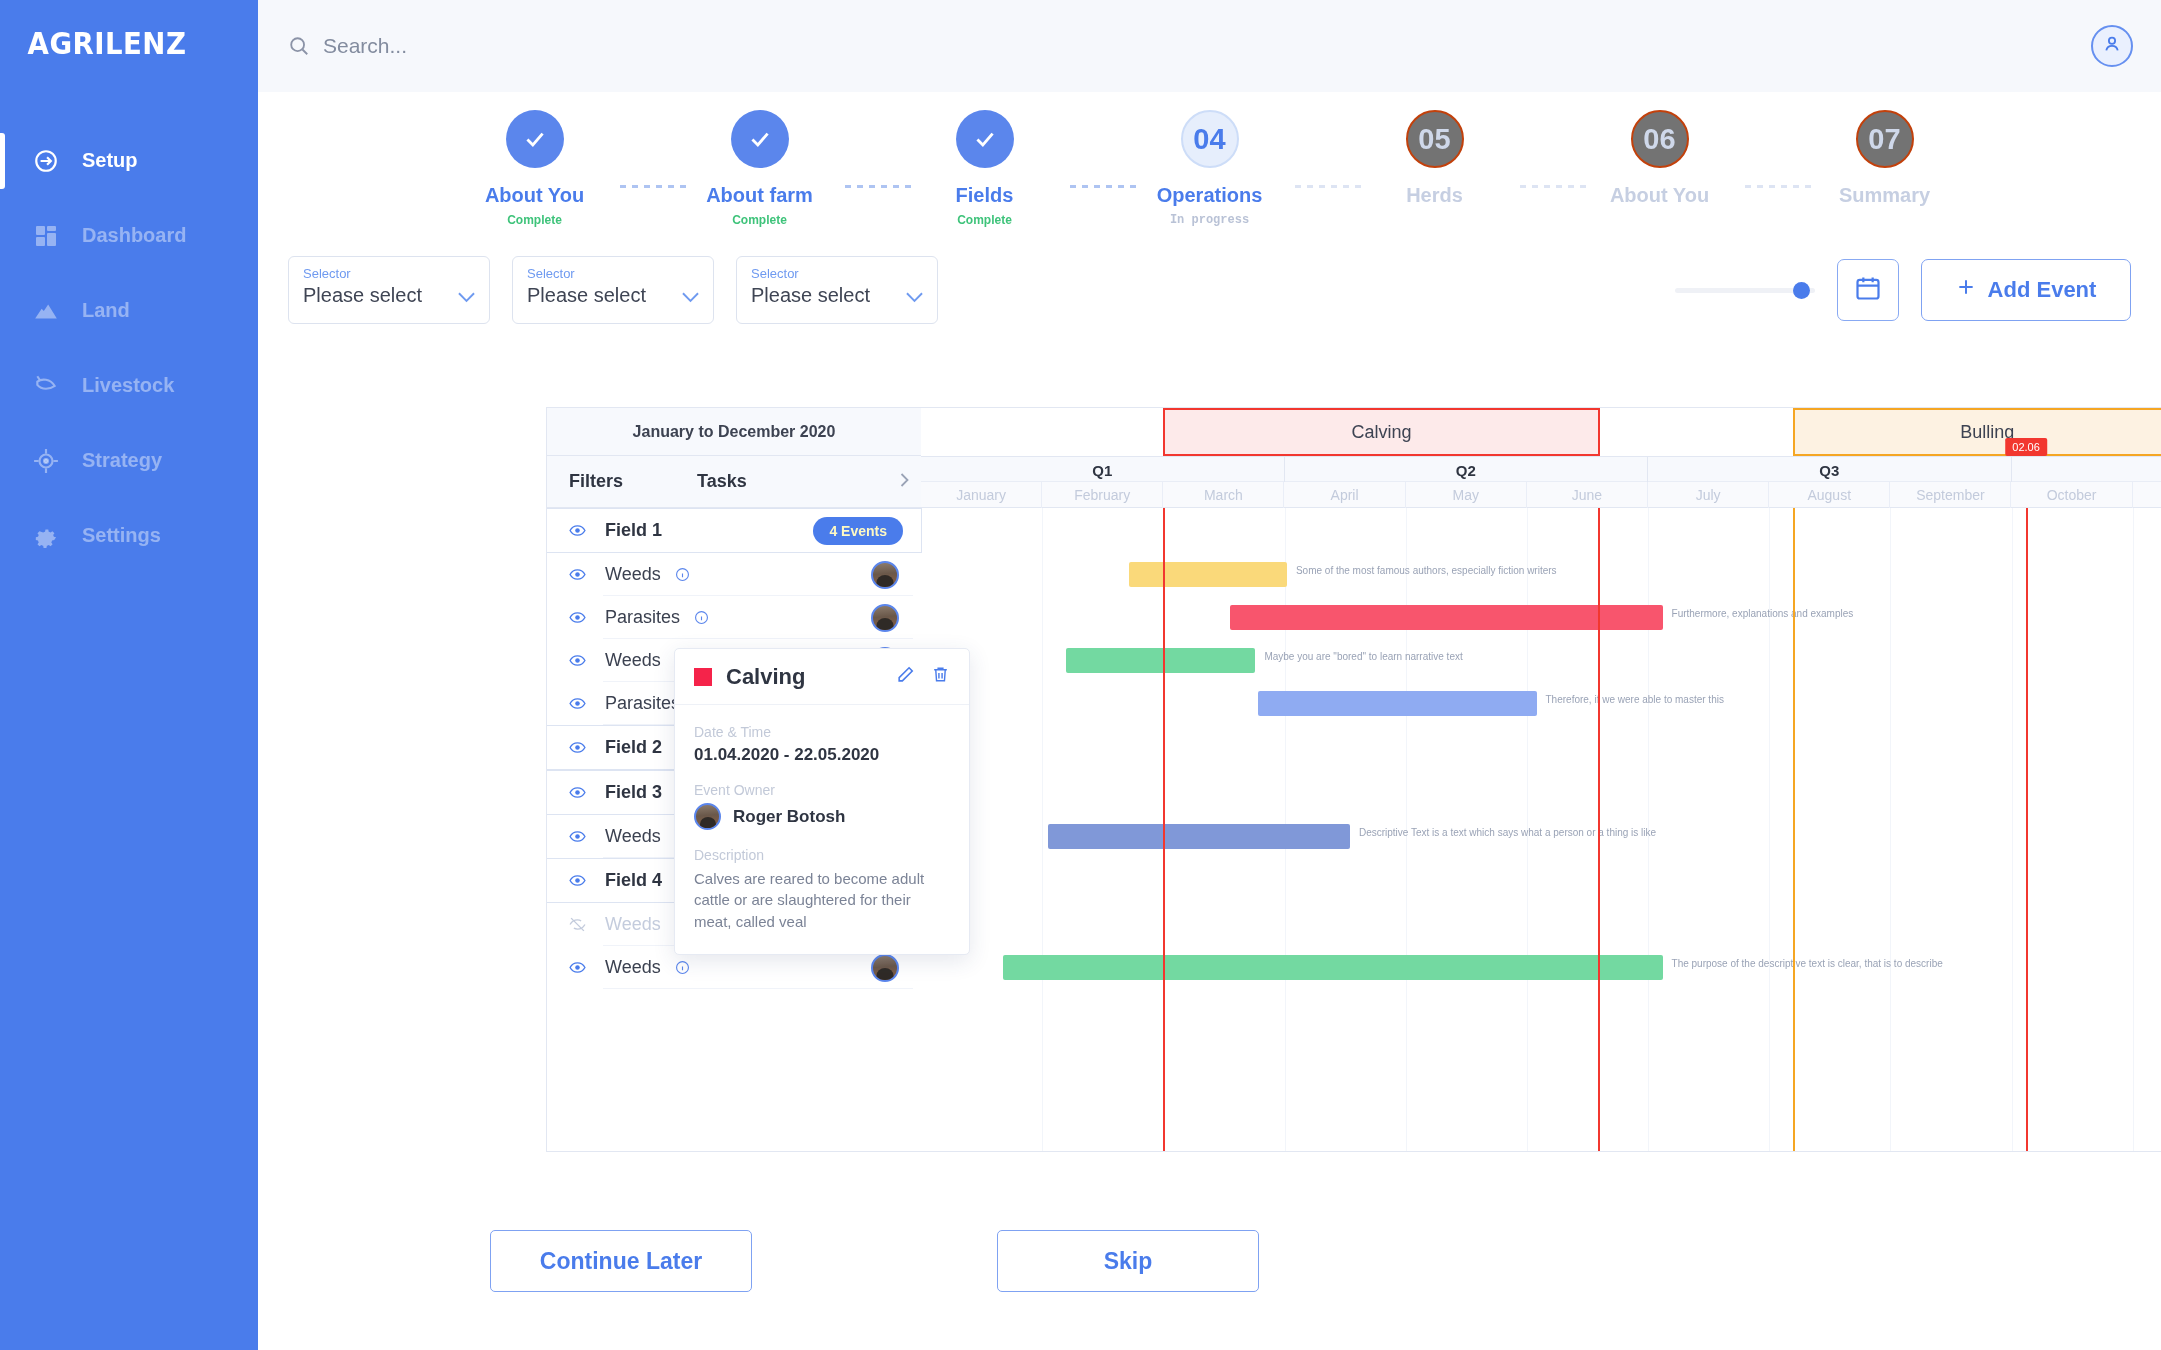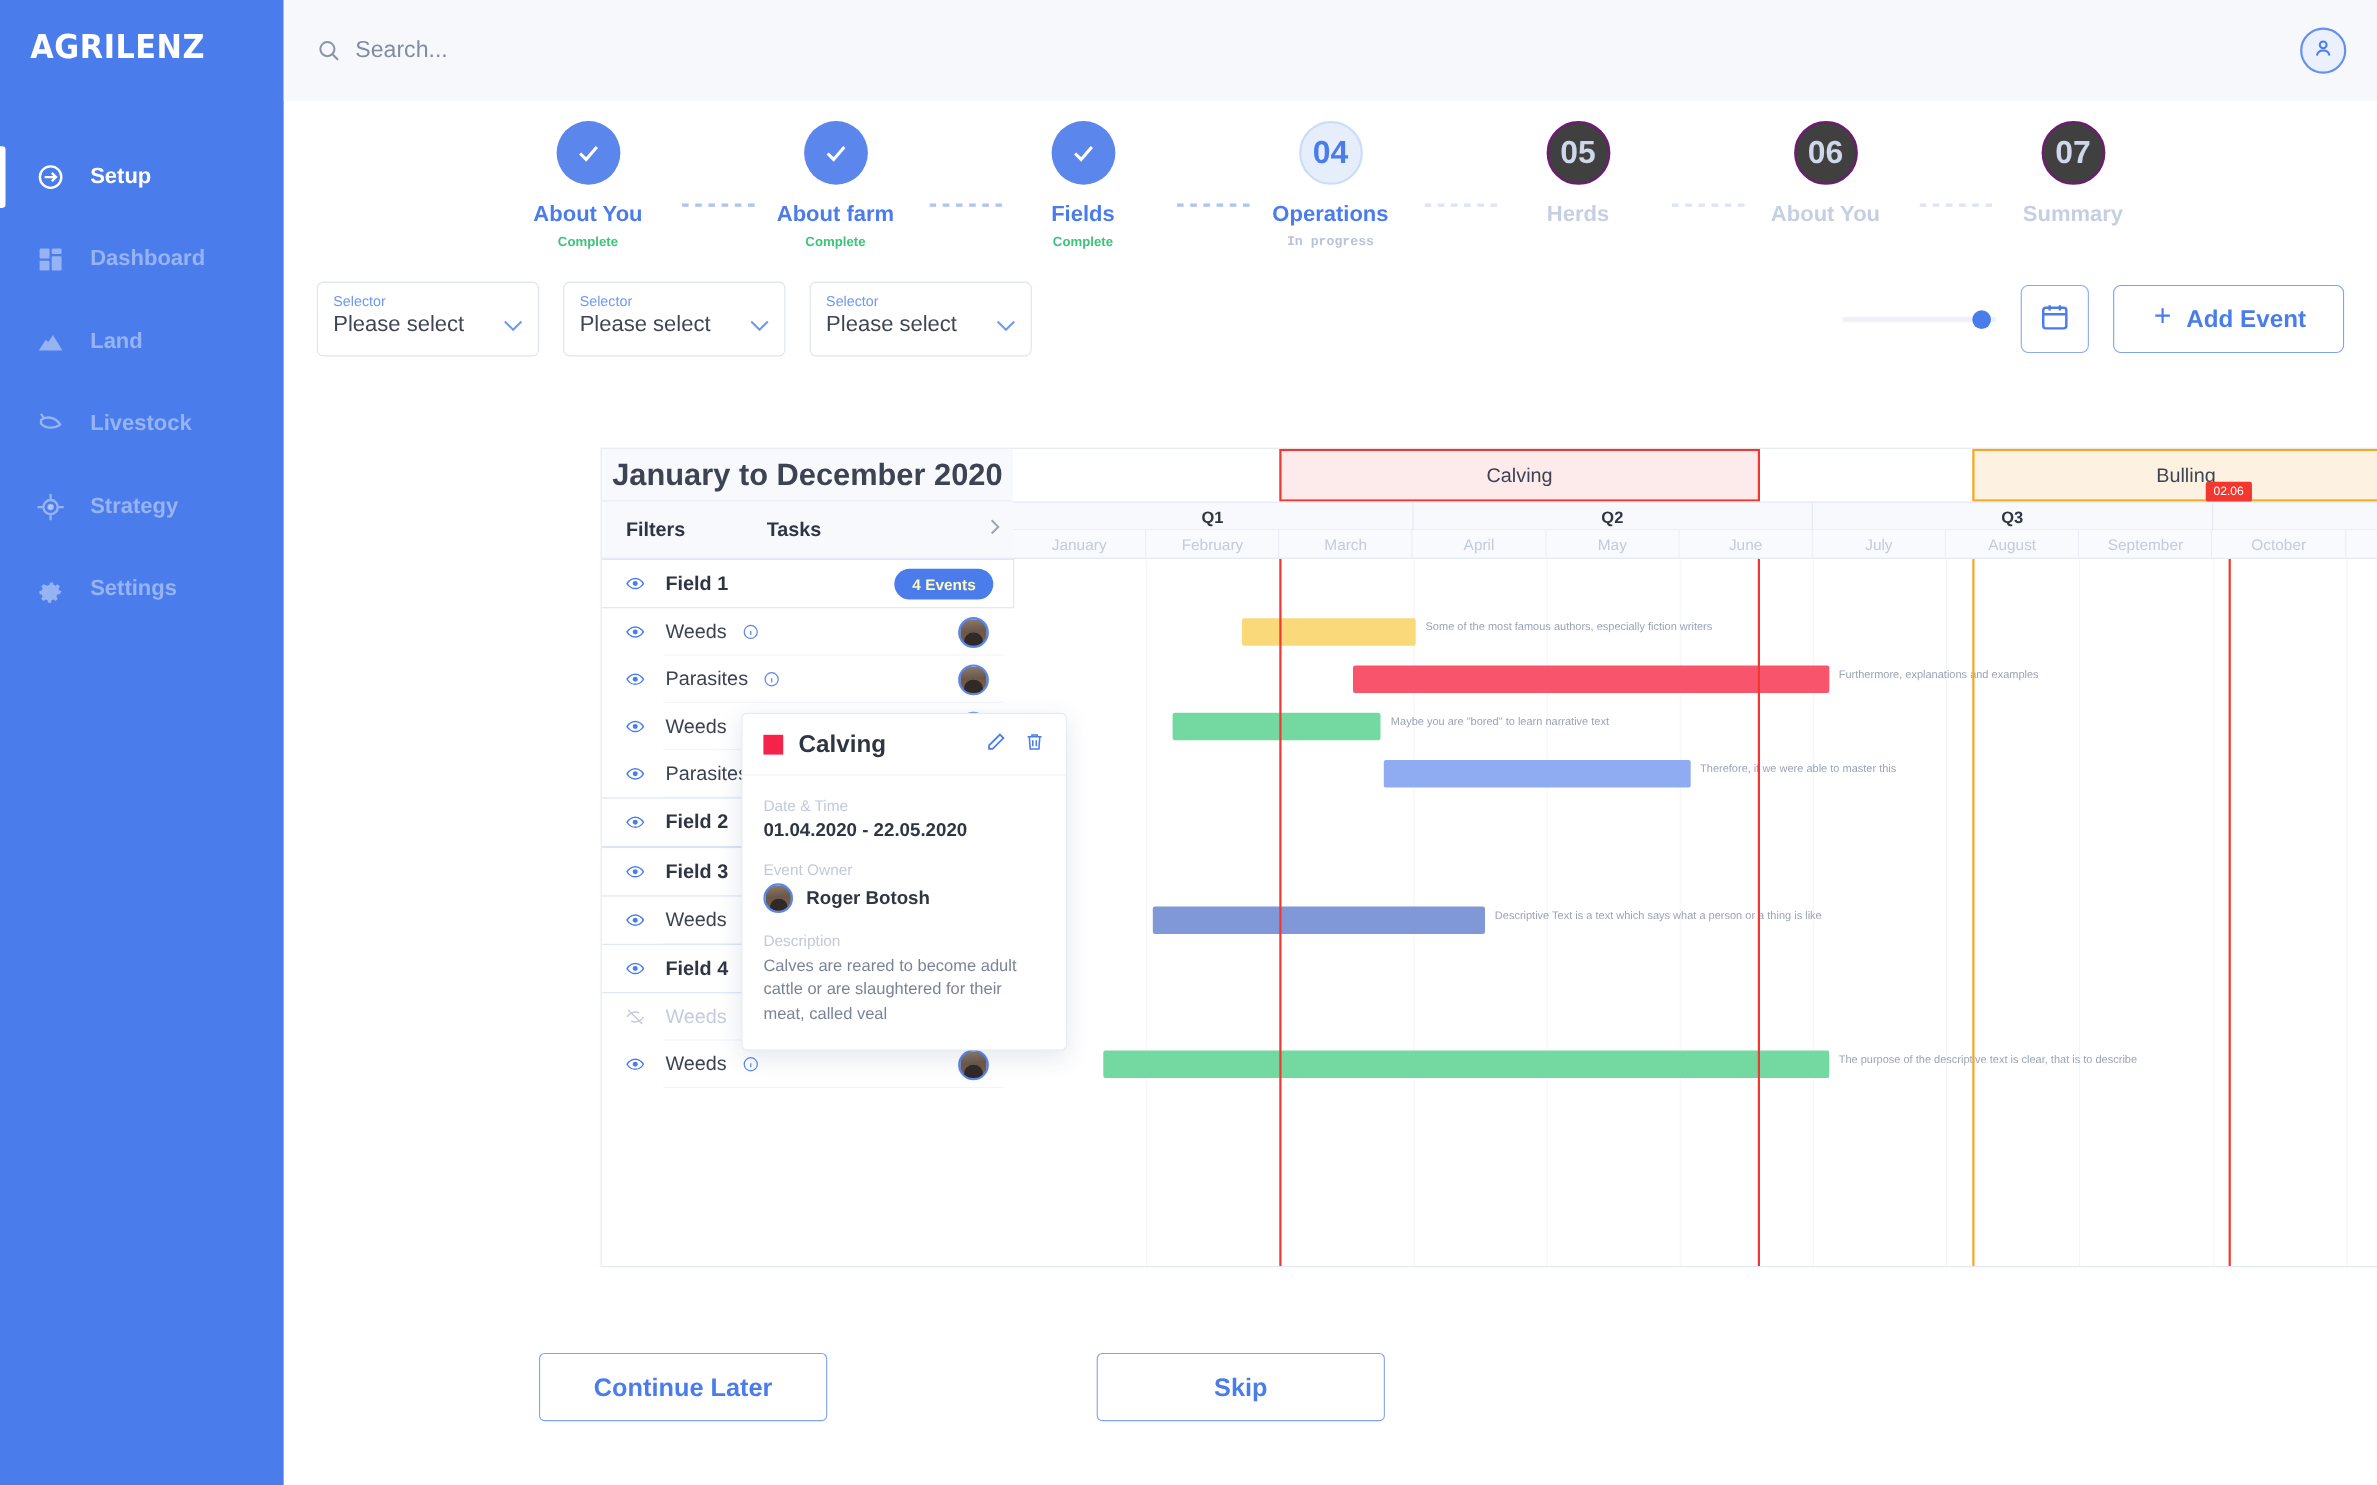--- a/index.html
+++ b/index.html
@@ -70,21 +70,21 @@
     padding-top: 18px;
   }
   .step { width: 225px; position: relative; text-align: center; }
   .step-circle {
     width: 58px; height: 58px; border-radius: 50%;
     margin: 0 auto; display: flex; align-items: center; justify-content: center;
     font-size: 29px; font-weight: bold;
   }
   .step-circle.done { background: #5b86ec; color: #fff; }
   .step-circle.current { background: #e6eefc; color: #4a7ceb; border: 2px solid #cdddf8; }
-  .step-circle.todo { background: #404040; color: #cfd8ea; border: 2px solid #701a75; }
+  .step-circle.todo { background: #737373; color: #cfd8ea; border: 2px solid #c2410c; }
   .step-label { margin-top: 16px; font-size: 20px; font-weight: bold; color: #4a7ceb; }
   .step-label.muted { color: #c6cfe2; }
   .step-sub { margin-top: 6px; font-size: 12px; font-weight: bold; }
   .step-sub.complete { color: #3ec37a; }
   .step-sub.progress { color: #b9c2d6; font-family: Liberation Mono, monospace; }
   .step-conn {
     position: absolute; top: 75px; left: 50%; margin-left: 85px;
     width: 70px; height: 3px;
     background-image: linear-gradient(to right, #aec4f2 0 6px, transparent 6px 12px);
     background-size: 12px 3px;
@@ -119,21 +119,21 @@
     position: absolute; left: 288px; top: 407px; width: 1840px; height: 745px;
     border: 1px solid #e2e7f2; background: #fff;
   }
   .gantt-inner { position: relative; width: 100%; height: 100%; overflow: hidden; }
 
   
   .left-col { position: absolute; left: 0; top: 0; width: 374px; height: 100%; z-index: 6; background: #fff; }
   .lc-title {
     height: 48px; background: #f7f9fd; border-bottom: 1px solid #e2e7f2;
     display: flex; align-items: center; justify-content: center;
-    font-size: 28px; font-weight: bold; color: #3d4352;
+    font-size: 16px; font-weight: bold; color: #3d4352;
   }
   .lc-filters {
     height: 52px; background: #f7f9fd; border-bottom: 1px solid #e2e7f2;
     display: flex; align-items: center; position: relative;
   }
   .lc-filters .f1 { font-size: 18px; font-weight: bold; color: #2f3542; padding-left: 22px; width: 150px; }
   .lc-filters .f2 { font-size: 18px; font-weight: bold; color: #2f3542; }
   .lc-filters .chev { position: absolute; right: 12px; color: #9aa3b6; font-size: 16px; }
   .lc-rows { position: relative; }
   .row {

